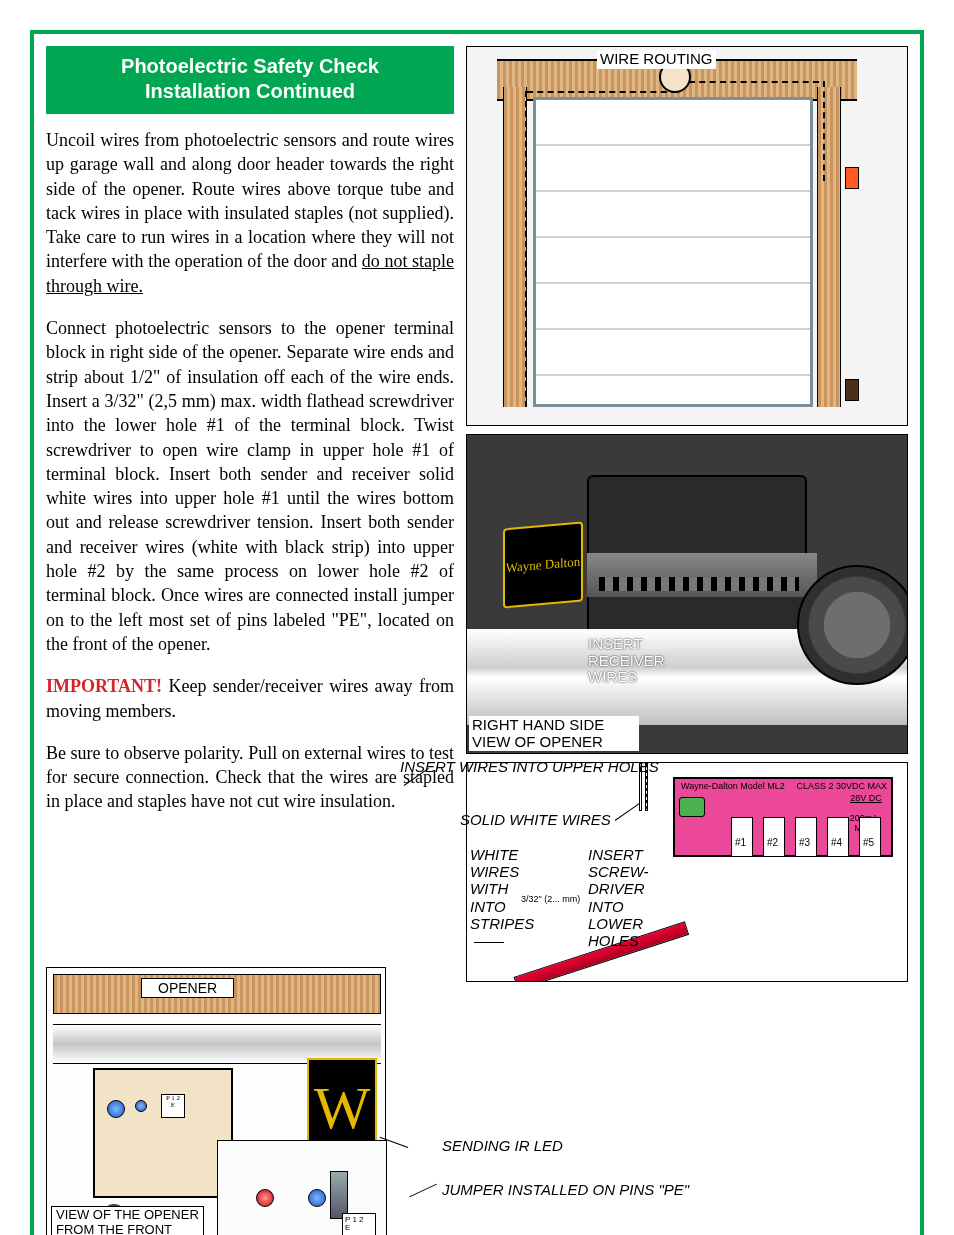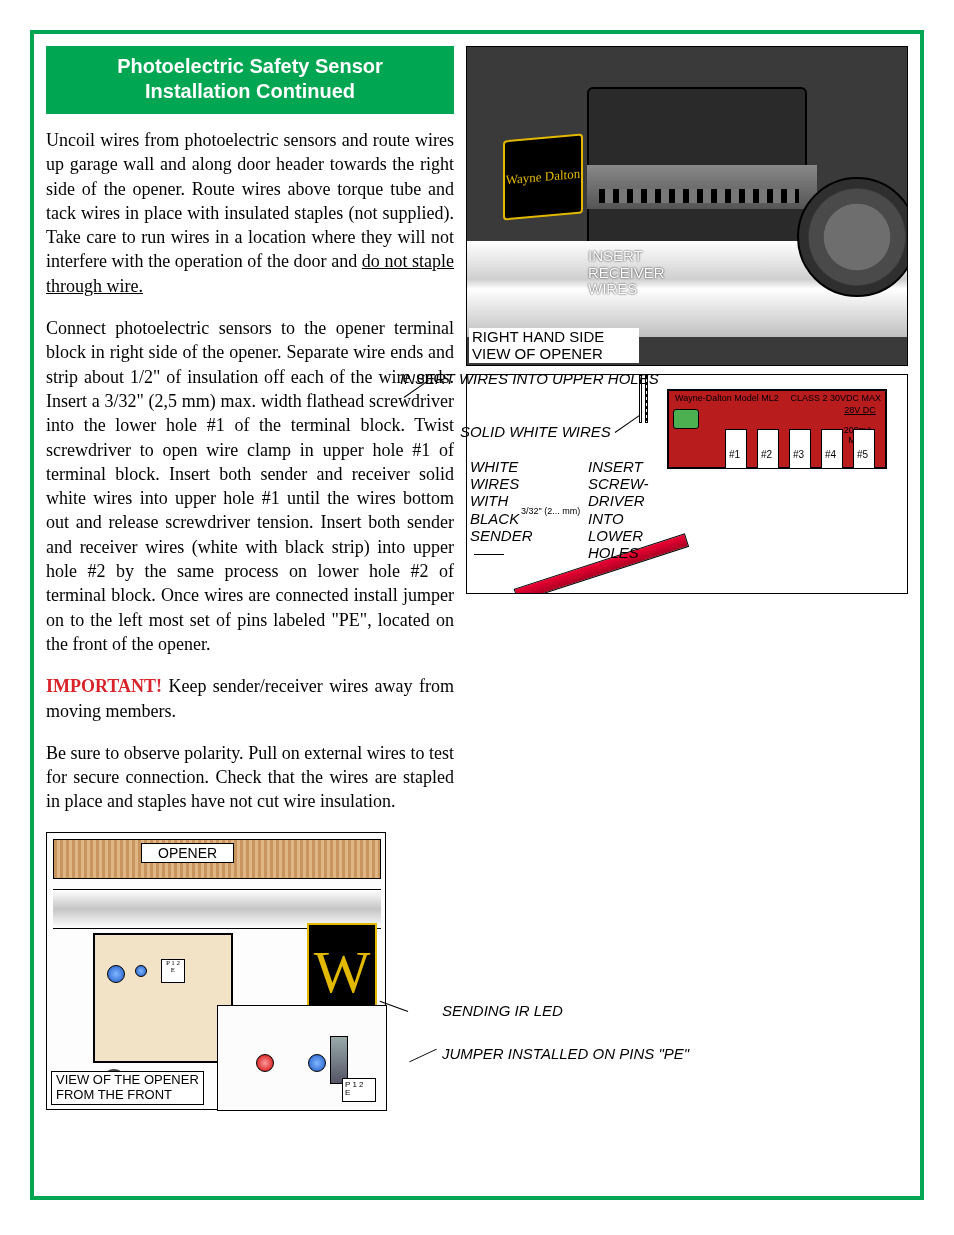--- a/index.html
+++ b/index.html
@@ -85,21 +85,21 @@
   .d2 { height: 320px; margin-bottom: 8px; background:#3a3a3a; border:1px solid #000;}
   .d2 .cyl { position:absolute; left:0; bottom:28px; width:100%; height:96px; background:linear-gradient(#fff,#cfcfcf 40%,#fff 50%,#bfbfbf); }
   .d2 .motorbox { position:absolute; left:120px; top:40px; width:220px; height:160px; background:#2a2a2a; border:2px solid #000; border-radius:6px;}
   .d2 .brand { position:absolute; left:36px; top:90px; width:80px; height:80px; background:#000; border:2px solid #e3b900; border-radius:4px; transform:skewY(-5deg); font-family:"Brush Script MT",cursive; color:#e3b900; font-size:18px; display:flex; align-items:center; justify-content:center;}
   .d2 .rail { position:absolute; left:120px; top:118px; width:230px; height:44px; background:linear-gradient(#888,#555);}
   .d2 .rail::after{content:""; position:absolute; left:12px; bottom:6px; width:200px; height:14px; background:repeating-linear-gradient(90deg,#000 0 6px,#777 6px 14px);}
   .d2 .bigwasher{position:absolute; right:-10px; top:130px; width:120px; height:120px; background:radial-gradient(circle,#6e6e6e 0 40%,#4a4a4a 41% 58%, #2f2f2f 60% 100%); border:2px solid #000; border-radius:50%;}
 
   
   .d3 { height: 220px; margin-bottom: 8px; background:#fff; }
-  .d3 .tbody{position:absolute; right:20px; top:14px; width:220px; height:80px; background:#b91c1c; border:2px solid #000;}
+  .d3 .tbody{position:absolute; right:14px; top:14px; width:220px; height:80px; background:#ec4899; border:2px solid #000;}
   .d3 .tslot{position:absolute; top:38px; width:22px; height:40px; border:1px solid #000; background:#fff;}
   .d3 .wgreen{position:absolute; left:4px; top:18px; width:26px; height:20px; background:#4caf50; border:1px solid #000; border-radius:3px;}
   .d3 .screwdrv{position:absolute; left:40px; bottom:46px; width:180px; height:14px; background:linear-gradient(#e03,#a02); border:1px solid #000; transform:rotate(-18deg); transform-origin:right center;}
   .d3 .txt{position:absolute; font-family:Arial,Helvetica,sans-serif; font-size:9px; color:#000;}
   .d3 .wire{position:absolute; width:3px; background:#fff; border:1px solid #000;}
   .d3 .pin{position:absolute; font-size:10px; font-family:Arial; top:58px;}
 
   
   .d4 { position: relative; height: 280px; margin-top: 40px; }
   .d4 .mainbox{position:absolute; left:0; top:0; width:340px; height:278px; border:1px solid #000; background:#fdfdfd;}
@@ -143,38 +143,59 @@
 </style>
 </head>
 <body>
 
 <div class="page-frame">
 
   <div class="columns">
 
     <div class="left-col">
       <div class="title-bar">
-        <span>Photoelectric Safety Sensor</span><br>
+        <span>Photoelectric Safety Check</span><br>
         <span>Installation Continued</span>
       </div>
 
       <div class="body-text">
         <p>
           <span>Uncoil wires from photoelectric sensors and route wires up garage wall and along door header towards the right side of the opener. Route wires above torque tube and tack wires in place with insulated staples (not supplied). Take care to run wires in a location where they will not interfere with the operation of the door and </span><span class="underline">do not staple through wire.</span>
         </p>
         <p>Connect photoelectric sensors to the opener terminal block in right side of the opener. Separate wire ends and strip about 1/2" of insulation off each of the wire ends. Insert a 3/32" (2,5 mm) max. width flathead screwdriver into the lower hole #1 of the terminal block. Twist screwdriver to open wire clamp in upper hole #1 of terminal block. Insert both sender and receiver solid white wires into upper hole #1 until the wires bottom out and release screwdriver tension. Insert both sender and receiver wires (white with black strip) into upper hole #2 by the same process on lower hole #2 of terminal block. Once wires are connected install jumper on to the left most set of pins labeled "PE", located on the front of  the opener.</p>
         <p>
           <span class="important">IMPORTANT!</span><span>  Keep sender/receiver wires away from moving members.</span>
         </p>
         <p>Be sure to observe polarity. Pull on external wires to test for secure connection. Check that the wires are stapled in place and staples have not cut wire insulation.</p>
       </div>
     </div>
 
     <div class="right-col">
 
+      <div class="diagram d1">
+        <div class="header"></div>
+        <div class="postL"></div>
+        <div class="postR"></div>
+        <div class="door">
+          <div class="panel"></div>
+            <div class="panel"></div>
+            <div class="panel"></div>
+          <div class="panel"></div>
+            <div class="panel"></div>
+            <div class="panel"></div>
+        </div>
+        <div class="motor"></div>
+        <div class="dashedwire" style="left:60px; top:44px; width:150px;"></div>
+        <div class="dashedwire" style="left:222px; top:34px; width:130px;"></div>
+        <div class="dashedwireV" style="left:58px; top:44px; height:316px;"></div>
+        <div class="dashedwireV" style="left:356px; top:34px; height:100px;"></div>
+        <div class="sensorR"></div>
+        <div class="sensorB"></div>
+        <div class="label" style="left:130px; top:3px;">WIRE ROUTING</div>
+      </div>
 
       <div class="diagram d2">
         <div class="motorbox"></div>
         <div class="rail"></div>
         <div class="brand">
             <span style="font-size:13px; text-align:center;">Wayne Dalton</span>
           </div>
         <div class="cyl"></div>
         <div class="bigwasher"></div>
         <div class="label no-bg" style="left:118px; top:200px; width:100px; color:#fff; text-shadow:0 0 2px #000;">INSERT RECEIVER WIRES</div>
@@ -202,21 +223,21 @@
         <div class="wire" style="left:172px; top:0; height:48px;"></div>
         <div class="wire" style="left:178px; top:0; height:48px; background:repeating-linear-gradient(#000 0 3px,#fff 3px 6px);"></div>
         <div class="screwdrv"></div>
         <div class="txt" style="left:52px; bottom:76px; background:#fff; padding:1px 2px; font-size:9px;">3/32" (2... mm)</div>
       </div>
 
       <div class="labels-block" style="margin-top:-232px; margin-left:-66px; width:260px;">
         <div class="stack-label"><span>INSERT WIRES INTO UPPER HOLES</span><span class="arrow-line up"></span></div>
         <div class="stack-label" style="margin-left:60px;"><span>SOLID WHITE WIRES</span><span class="arrow-line up"></span></div>
         <div style="display:flex; gap:30px;">
-          <div class="stack-label" style="flex:1; margin-left:70px;"><span>WHITE WIRES WITH BLACK SENDER</span><span class="arrow-line"></span></div>
+          <div class="stack-label" style="flex:1; margin-left:70px;"><span>WHITE WIRES WITH INTO STRIPES</span><span class="arrow-line"></span></div>
           <div class="stack-label" style="flex:1; margin-left:16px;">INSERT SCREW-DRIVER INTO LOWER HOLES</div>
         </div>
       </div>
 
     </div>
   </div>
 
   <div class="bottom-row">
     <div class="bottom-left">
       <div class="d4">

